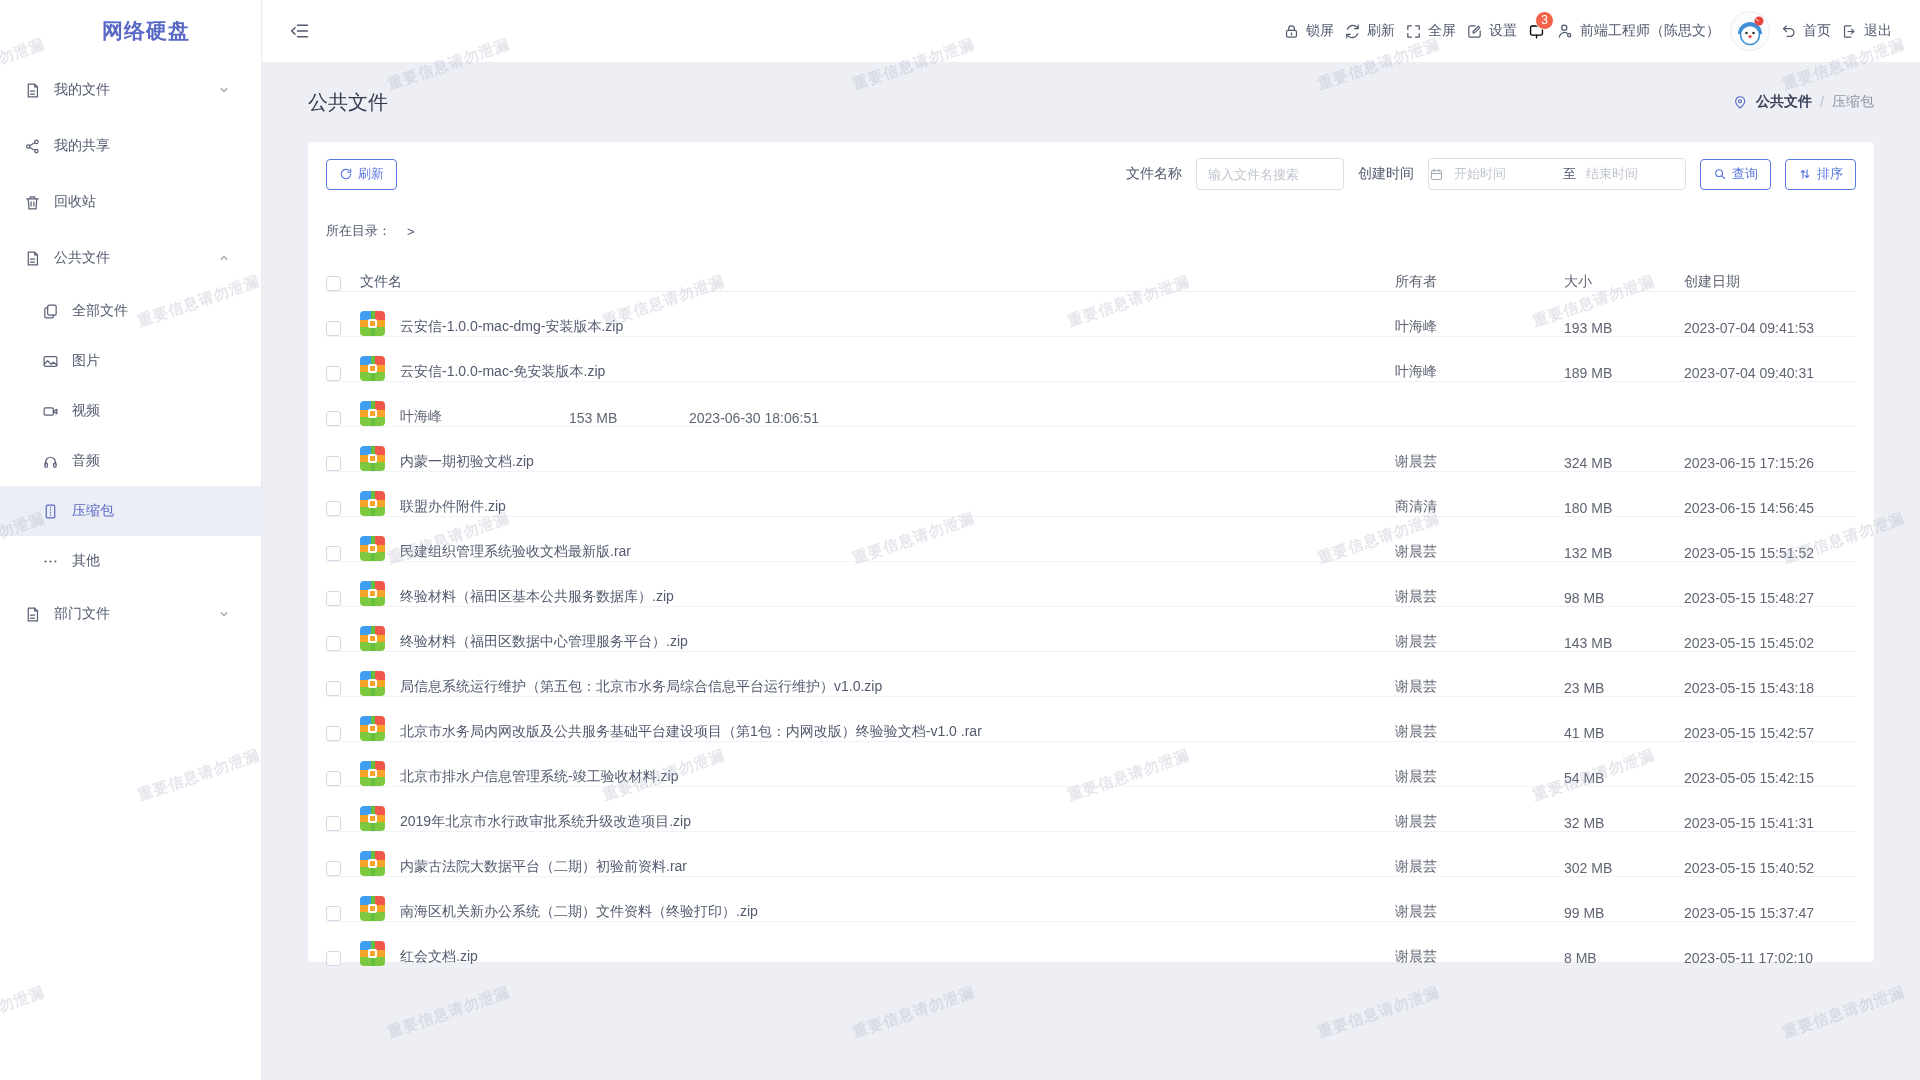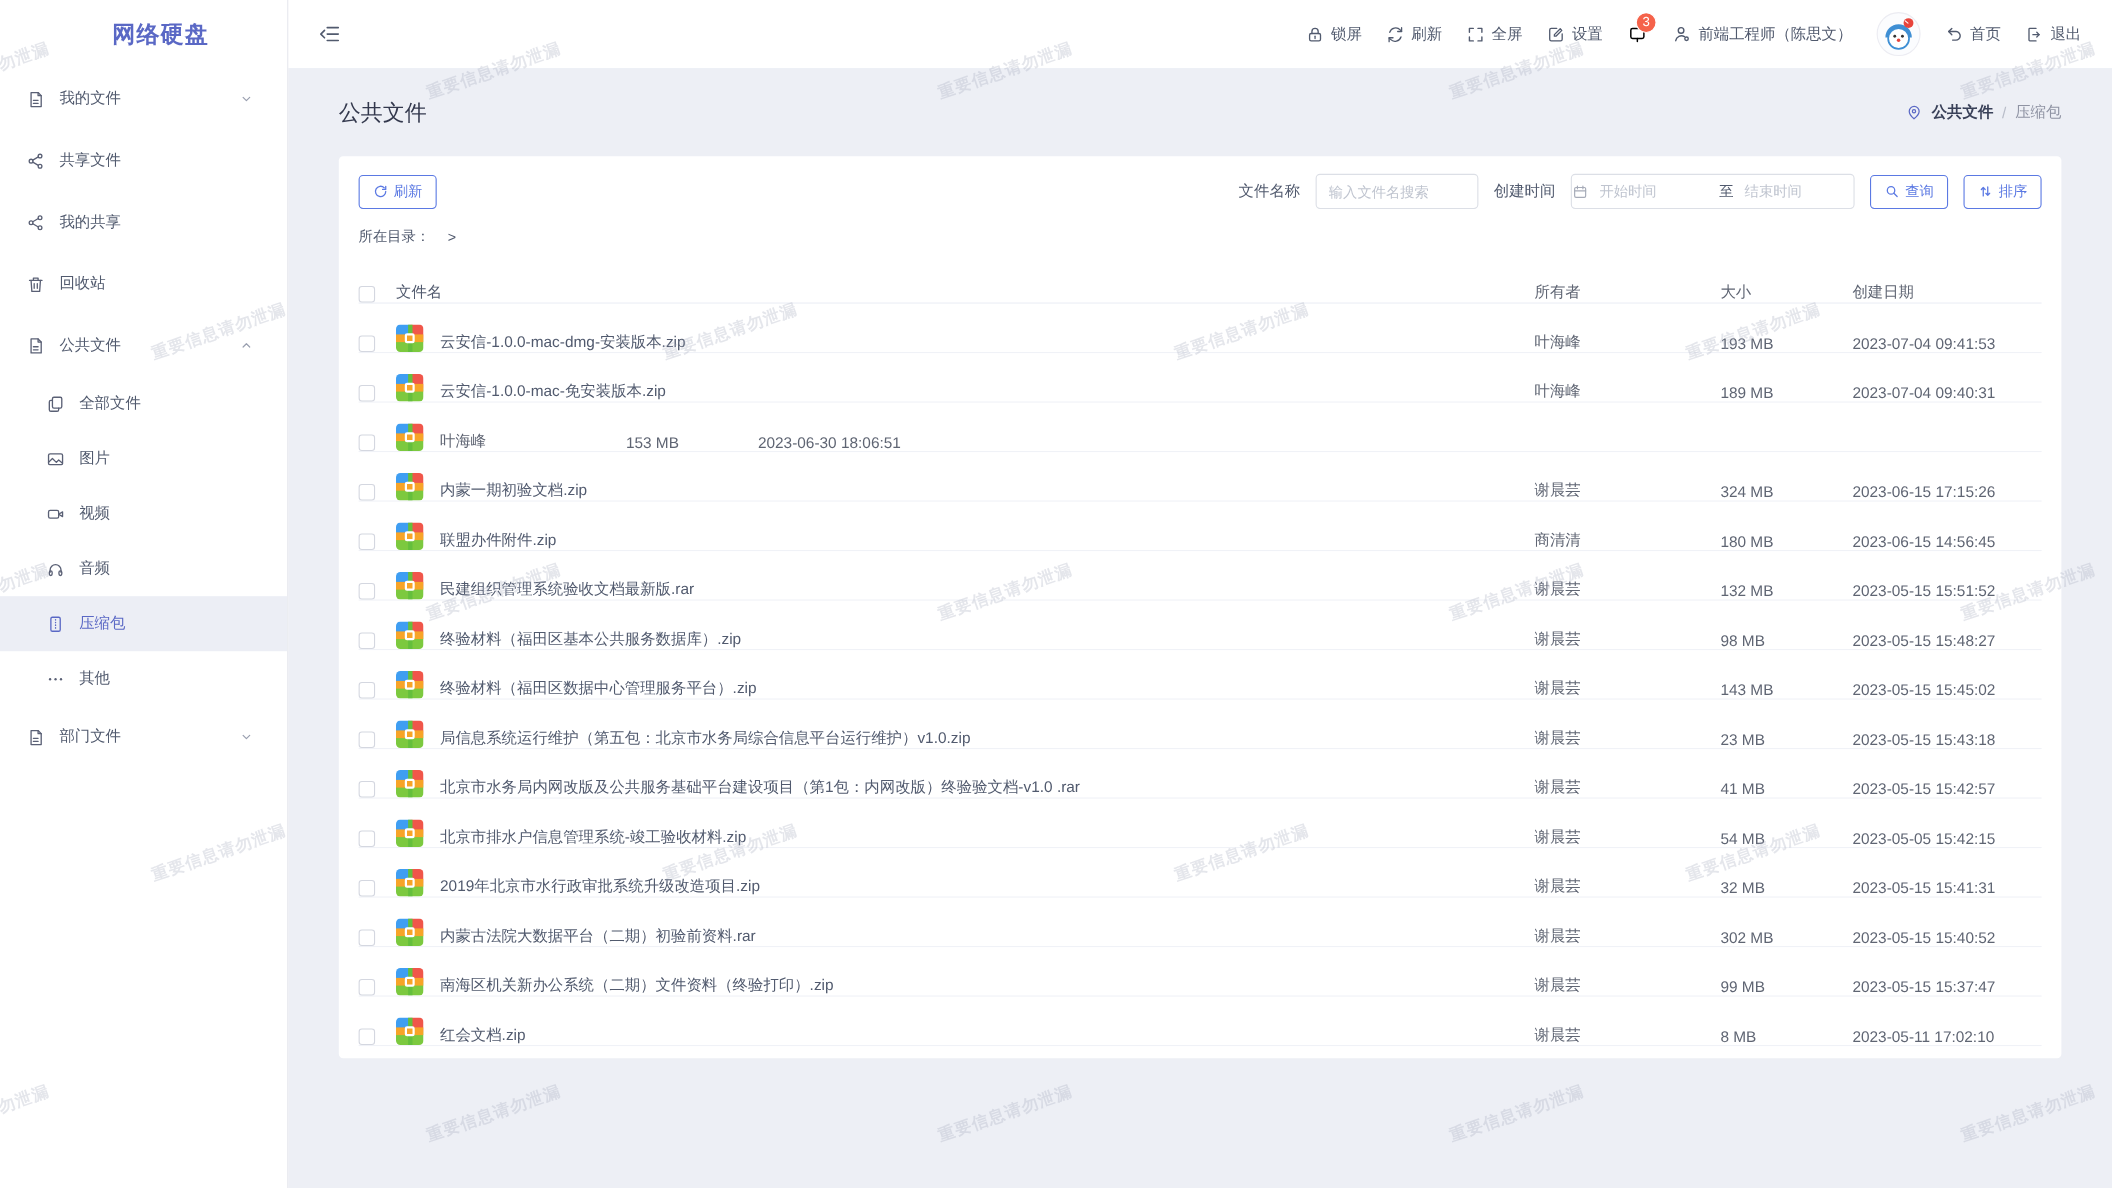--- a/index.html
+++ b/index.html
@@ -20,21 +20,21 @@
   .nav-sub { height:50px; display:flex; align-items:center; padding:0 18px 0 42px;
     color:#515a6e; font-size:14px; cursor:pointer; }
   .nav-sub .icon { margin-right:13px; color:#5a6075; }
   .nav-sub.active { background:#eceef5; color:#5a68c5; }
   .nav-sub.active .icon { color:#5a68c5; }
 
   
   #header { position:absolute; left:262px; top:0; right:0; height:62px; background:#fff;
     display:flex; align-items:center; padding:0 28px; }
   .fold-btn { color:#515a6e; cursor:pointer; display:flex; }
-  .hdr-right { margin-left:auto; display:flex; align-items:center; gap:22px; }
+  .hdr-right { margin-left:auto; display:flex; align-items:center; gap:10px; }
   .hdr-item { display:flex; align-items:center; gap:6px; font-size:14px; color:#515a6e; cursor:pointer; }
   .hdr-item .icon { color:#515a6e; }
   .bell-wrap { position:relative; cursor:pointer; display:flex; }
   .badge { position:absolute; top:-11px; right:-8px; min-width:19px; height:19px; border-radius:10px;
     background:#f5624a; color:#fff; font-size:12px; display:flex; align-items:center;
     justify-content:center; padding:0 4px; border:1px solid #fff; }
   .avatar { width:40px; height:40px; border-radius:50%; overflow:hidden; cursor:pointer;
     background:#f4f6fa; border:1px solid #ececf2; display:flex; }
 
   
@@ -57,21 +57,21 @@
   .f-label { font-size:14px; color:#515a6e; }
   .f-input { width:148px; height:32px; border:1px solid #dcdfe6; border-radius:4px;
     padding:1px 11px; font-size:13px; color:#515a6e; font-family:inherit; }
   .f-input::placeholder { color:#bfc4cf; }
   .daterange { width:258px; height:32px; border:1px solid #dcdfe6; border-radius:4px;
     display:flex; align-items:center; gap:10px; padding:0 0; cursor:pointer; }
   .daterange .icon { color:#a6abb8; }
   .dr-ph { font-size:13px; color:#bfc4cf; flex:1; }
   .dr-to { font-size:13px; color:#515a6e; }
 
-  .dir-row { margin-top:16px; font-size:13px; color:#515a6e; display:flex; align-items:center; gap:16px; }
+  .dir-row { margin-top:32px; font-size:13px; color:#515a6e; display:flex; align-items:center; gap:16px; }
   .dir-caret { color:#515a6e; }
 
   
   .table { margin-top:10px; }
   .thead, .trow { display:flex; align-items:flex-end; }
   .thead { height:42px; border-bottom:1px solid #ebeef5; font-size:14px; color:#515a6e; }
   .trow { height:45px; border-bottom:1px solid #f0f2f7; font-size:14px; }
   .col-check { width:34px; display:flex; align-items:center; }
   .col-icon { width:40px; display:flex; align-items:center; }
   .col-name { flex:1; color:#515a6e; overflow:hidden; white-space:nowrap; text-overflow:ellipsis; cursor:pointer; }
@@ -109,31 +109,20 @@
         </svg>
       </span>
     <span class="lbl">我的文件</span>
     <span class="chev icon">
         <svg width="12" height="12" viewBox="0 0 24 24" fill="none" stroke="currentColor" stroke-width="2.2" stroke-linecap="round" stroke-linejoin="round">
           <path d="M6 9l6 6 6-6"></path>
         </svg>
       </span>
   </div>
 
-  <div class="nav-item">
-    <span class="icon">
-        <svg width="17" height="17" viewBox="0 0 24 24" fill="none" stroke="currentColor" stroke-width="1.7" stroke-linecap="round" stroke-linejoin="round">
-          <circle cx="6" cy="12" r="2.4"></circle>
-          <circle cx="17.5" cy="5.5" r="2.4"></circle>
-          <circle cx="17.5" cy="18.5" r="2.4"></circle>
-          <path d="M8.2 10.7l7.1-4.1M8.2 13.3l7.1 4.1"></path>
-        </svg>
-      </span>
-    <span class="lbl">共享文件</span>
-  </div>
 
   <div class="nav-item">
     <span class="icon">
         <svg width="17" height="17" viewBox="0 0 24 24" fill="none" stroke="currentColor" stroke-width="1.7" stroke-linecap="round" stroke-linejoin="round">
           <circle cx="6" cy="12" r="2.4"></circle>
           <circle cx="17.5" cy="5.5" r="2.4"></circle>
           <circle cx="17.5" cy="18.5" r="2.4"></circle>
           <path d="M8.2 10.7l7.1-4.1M8.2 13.3l7.1 4.1"></path>
         </svg>
       </span>

